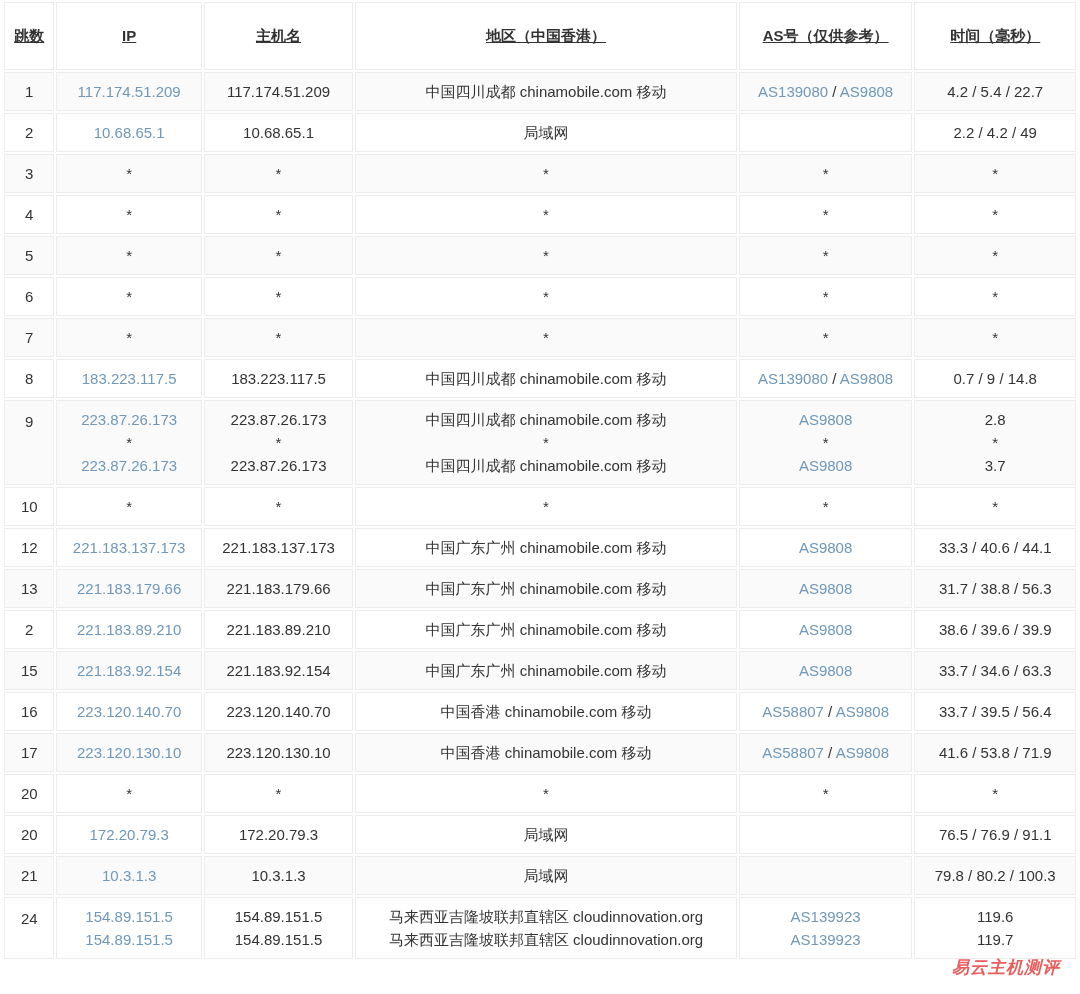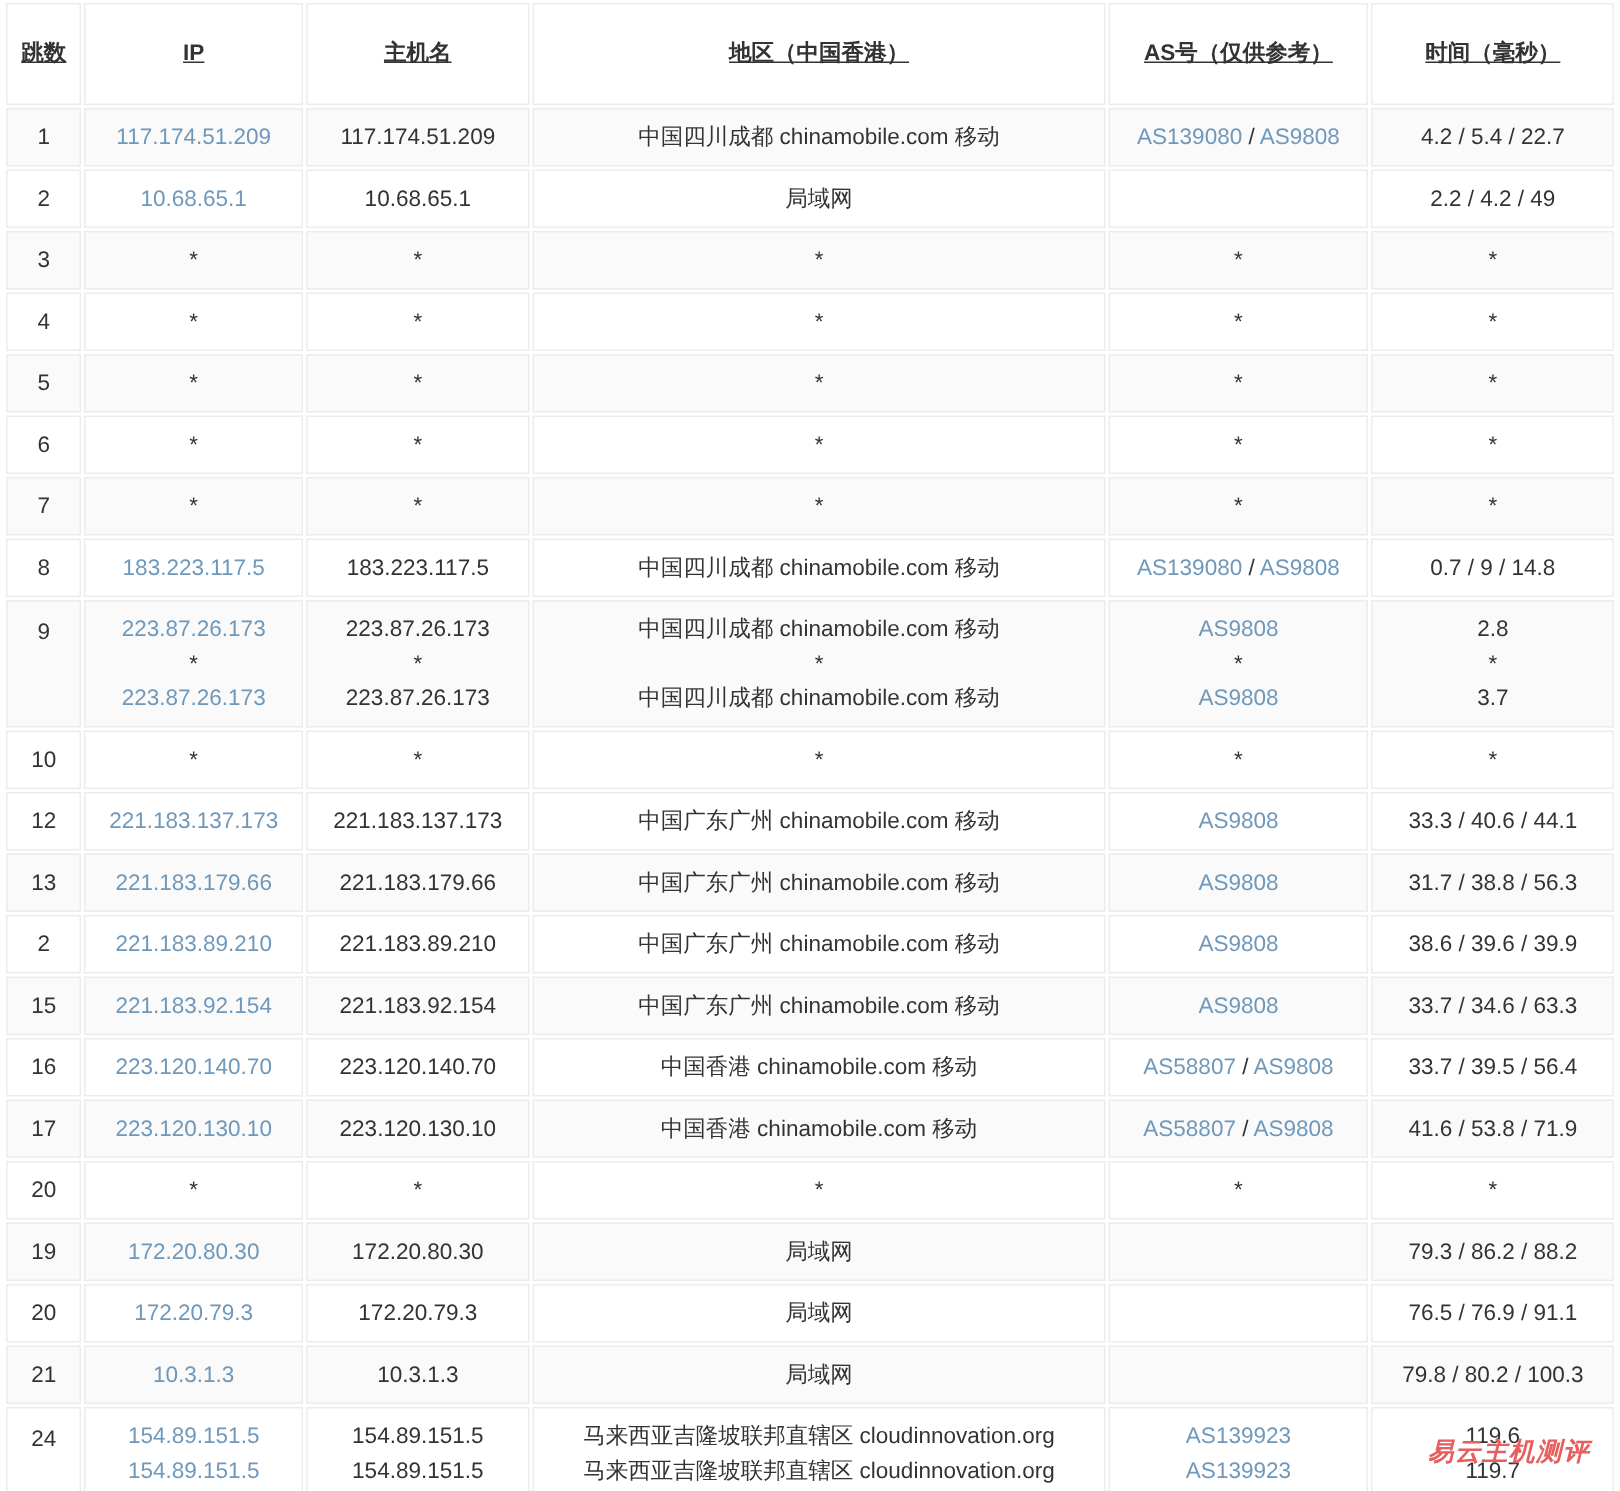--- a/index.html
+++ b/index.html
@@ -421,38 +421,20 @@
         <td class="region">
           <div class="line"><span>*</span></div>
         </td>
         <td class="as">
           <div class="line"><span>*</span></div>
         </td>
         <td class="time">
           <div class="line"><span>*</span></div>
         </td>
       </tr>
-      <tr class="odd">
-        <td class="hop">
-          <div class="line"><span>19</span></div>
-        </td>
-        <td class="ip">
-          <div class="line"><span class="lnk">172.20.80.30</span></div>
-        </td>
-        <td class="host">
-          <div class="line"><span>172.20.80.30</span></div>
-        </td>
-        <td class="region">
-          <div class="line"><span>局域网</span></div>
-        </td>
-        <td class="as"></td>
-        <td class="time">
-          <div class="line"><span>79.3 / 86.2 / 88.2</span></div>
-        </td>
-      </tr>
       <tr>
         <td class="hop">
           <div class="line"><span>20</span></div>
         </td>
         <td class="ip">
           <div class="line"><span class="lnk">172.20.79.3</span></div>
         </td>
         <td class="host">
           <div class="line"><span>172.20.79.3</span></div>
         </td>

